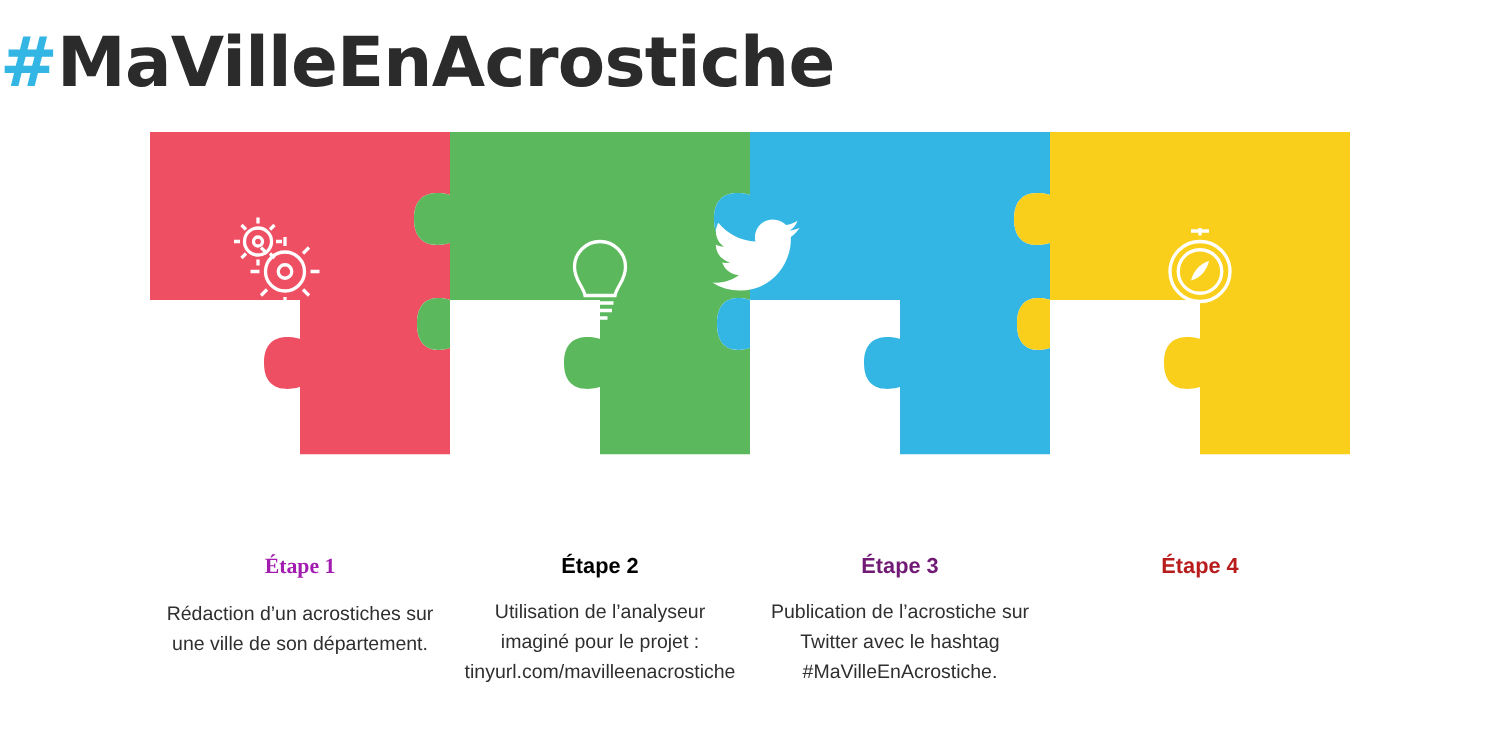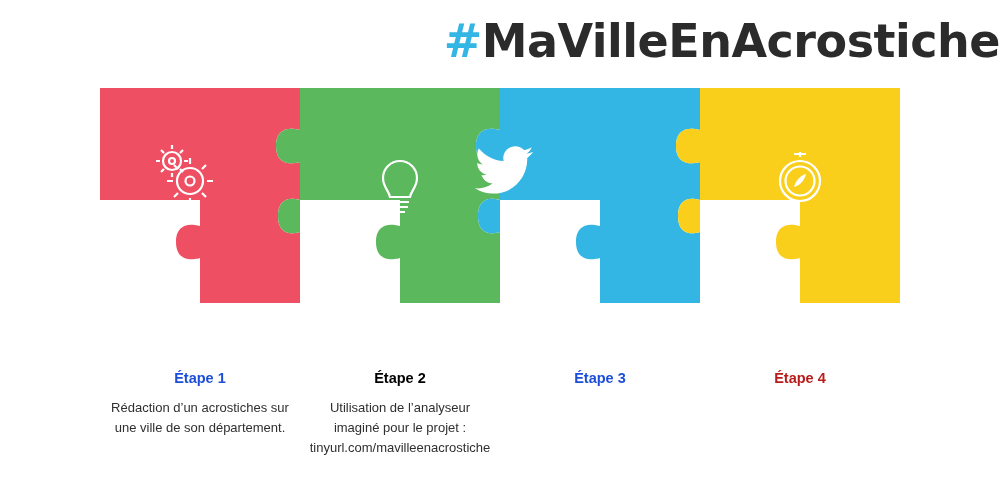--- a/index.html
+++ b/index.html
@@ -17,21 +17,21 @@
   .page {
     position: relative;
     width: 1000px;
     height: 500px;
   }
   .title {
     position: absolute;
     left: 0;
     top: 14px;
     width: 1000px;
-    text-align: right;
+    text-align: left;
     font-family: "DejaVu Sans", sans-serif;
     font-size: 46px;
     font-weight: bold;
     letter-spacing: -0.5px;
     color: #2b2b2b;
     white-space: nowrap;
   }
   .title .hash {
     color: #34b6e4;
   }
@@ -61,23 +61,23 @@
   .caption .step {
     font-size: 14.5px;
     font-weight: bold;
     margin-bottom: 12px;
   }
   .caption .desc {
     font-size: 13px;
     line-height: 1.55;
     color: #2f2f2f;
   }
-  .c1 .step { color: #1d4ed8; }
+  .c1 .step { color: #a21caf; font-family: Liberation Serif, serif; }
   .c2 .step { color: #000000; }
-  .c3 .step { color: #1d4ed8; text-align: center; }
+  .c3 .step { color: #701a75; text-align: center; }
   .c4 .step { color: #b91c1c; }
 </style>
 </head>
 <body>
 
 <div class="page">
 
   <div class="title">
     <span class="hash">#</span><span>MaVilleEnAcrostiche</span>
   </div>
@@ -194,19 +194,20 @@
     <div class="caption c1">
       <div class="step">Étape 1</div>
       <div class="desc">Rédaction d’un acrostiches sur une ville de son département.</div>
     </div>
     <div class="caption c2">
       <div class="step">Étape 2</div>
       <div class="desc">Utilisation de l’analyseur imaginé pour le projet : tinyurl.com/mavilleenacrostiche</div>
     </div>
     <div class="caption c3">
       <div class="step">Étape 3</div>
+      <div class="desc">Publication de l’acrostiche sur Twitter avec le hashtag #MaVilleEnAcrostiche.</div>
     </div>
     <div class="caption c4">
       <div class="step">Étape 4</div>
     </div>
   </div>
 
 </div>
 
 </body></html>

